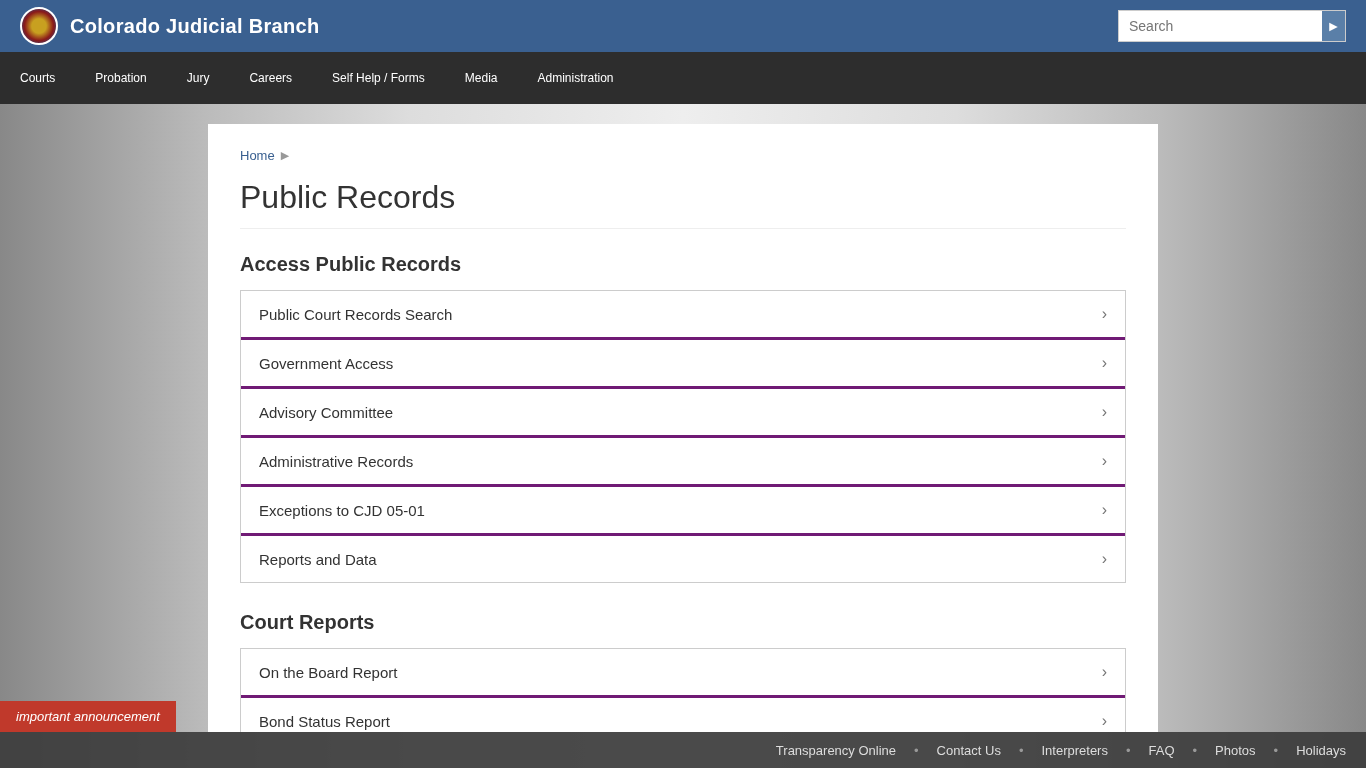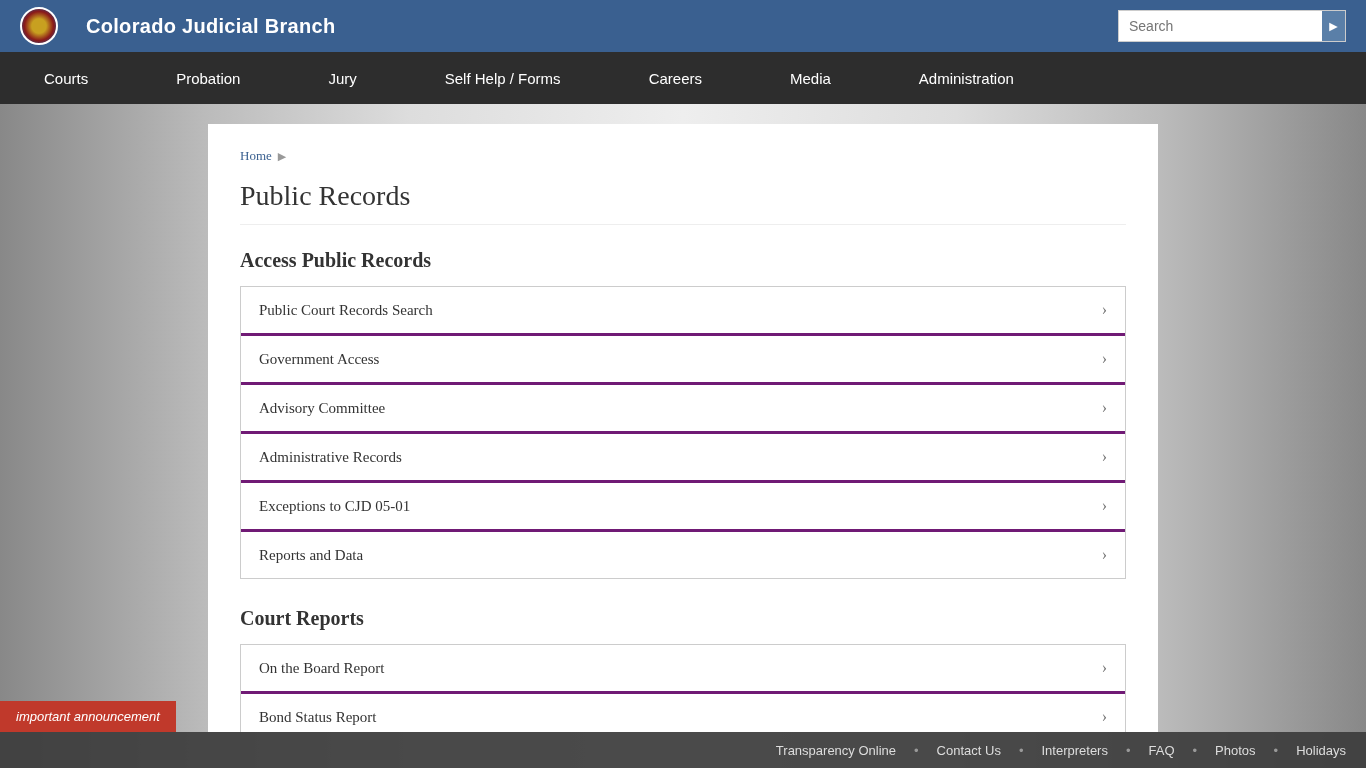--- a/index.html
+++ b/index.html
@@ -21,21 +21,21 @@
       height: 52px;
       display: flex;
       align-items: center;
       justify-content: space-between;
       padding: 0 20px;
     }
 
     .header-logo {
       display: flex;
       align-items: center;
-      gap: 28px;
+      gap: 12px;
     }
 
     .logo-circle {
       width: 38px;
       height: 38px;
       border-radius: 50%;
       background: radial-gradient(circle, #c8a020 30%, #8b1a1a 60%, #1a4a8a 90%);
       border: 2px solid #fff;
       flex-shrink: 0;
     }
@@ -85,23 +85,23 @@
       position: relative;
       z-index: 10;
       background-color: #2d2d2d;
       height: 52px;
       display: flex;
       align-items: stretch;
     }
 
     .nav-item {
       color: white;
-      font-size: 15px;
+      font-size: 12px;
       font-weight: 500;
-      padding: 0 44px;
+      padding: 0 20px;
       display: flex;
       align-items: center;
       cursor: pointer;
       text-decoration: none;
       white-space: nowrap;
       transition: background 0.2s;
     }
 
     
     .content-wrapper {
@@ -112,21 +112,20 @@
       padding: 0 20px;
       height: calc(768px - 52px - 52px - 36px);
     }
 
     .content-panel {
       background: white;
       margin-top: 20px;
       width: 950px;
       padding: 24px 32px;
       overflow-y: auto;
-      font-family: Liberation Serif, serif;
     }
 
     .breadcrumb {
       display: flex;
       align-items: center;
       font-size: 13px;
       color: #555;
       margin-bottom: 16px;
     }
 
@@ -136,21 +135,21 @@
       text-decoration: none;
     }
 
     .breadcrumb-sep {
       margin: 0 6px;
       color: #999;
       font-size: 11px;
     }
 
     .page-title {
-      font-size: 28px;
+      font-size: 32px;
       font-weight: 300;
       color: #333;
       margin-bottom: 24px;
       border-bottom: 1px solid #eee;
       padding-bottom: 12px;
     }
 
     .section-title {
       font-size: 20px;
       font-weight: bold;
@@ -252,22 +251,22 @@
   <div class="search-box">
     <input type="text" class="search-input" placeholder="Search" style="">
     <button class="search-btn">►</button>
   </div>
 </header>
 
 <nav class="nav">
   <a class="nav-item">Courts</a>
   <a class="nav-item">Probation</a>
   <a class="nav-item">Jury</a>
+  <a class="nav-item">Careers</a>
   <a class="nav-item">Self Help / Forms</a>
-  <a class="nav-item">Careers</a>
   <a class="nav-item">Media</a>
   <a class="nav-item">Administration</a>
 </nav>
 
 <div class="content-wrapper">
   <div class="content-panel">
 
     <div class="breadcrumb">
       <a class="breadcrumb-home">Home</a>
       <span class="breadcrumb-sep">▶</span>

